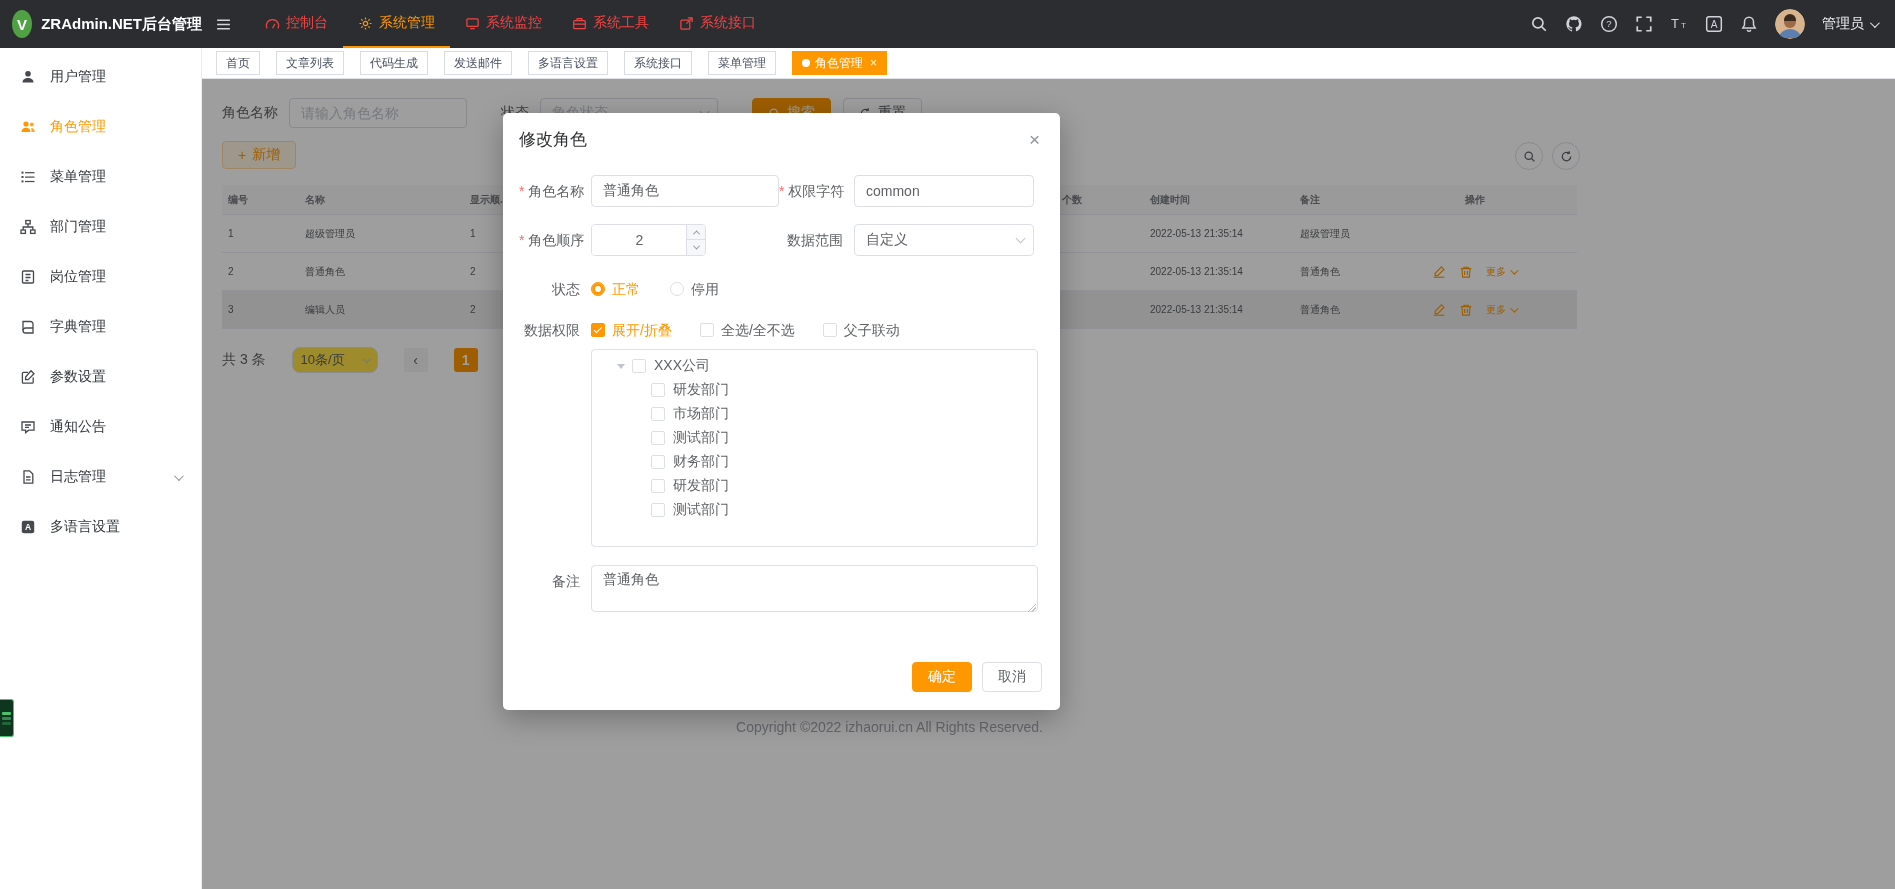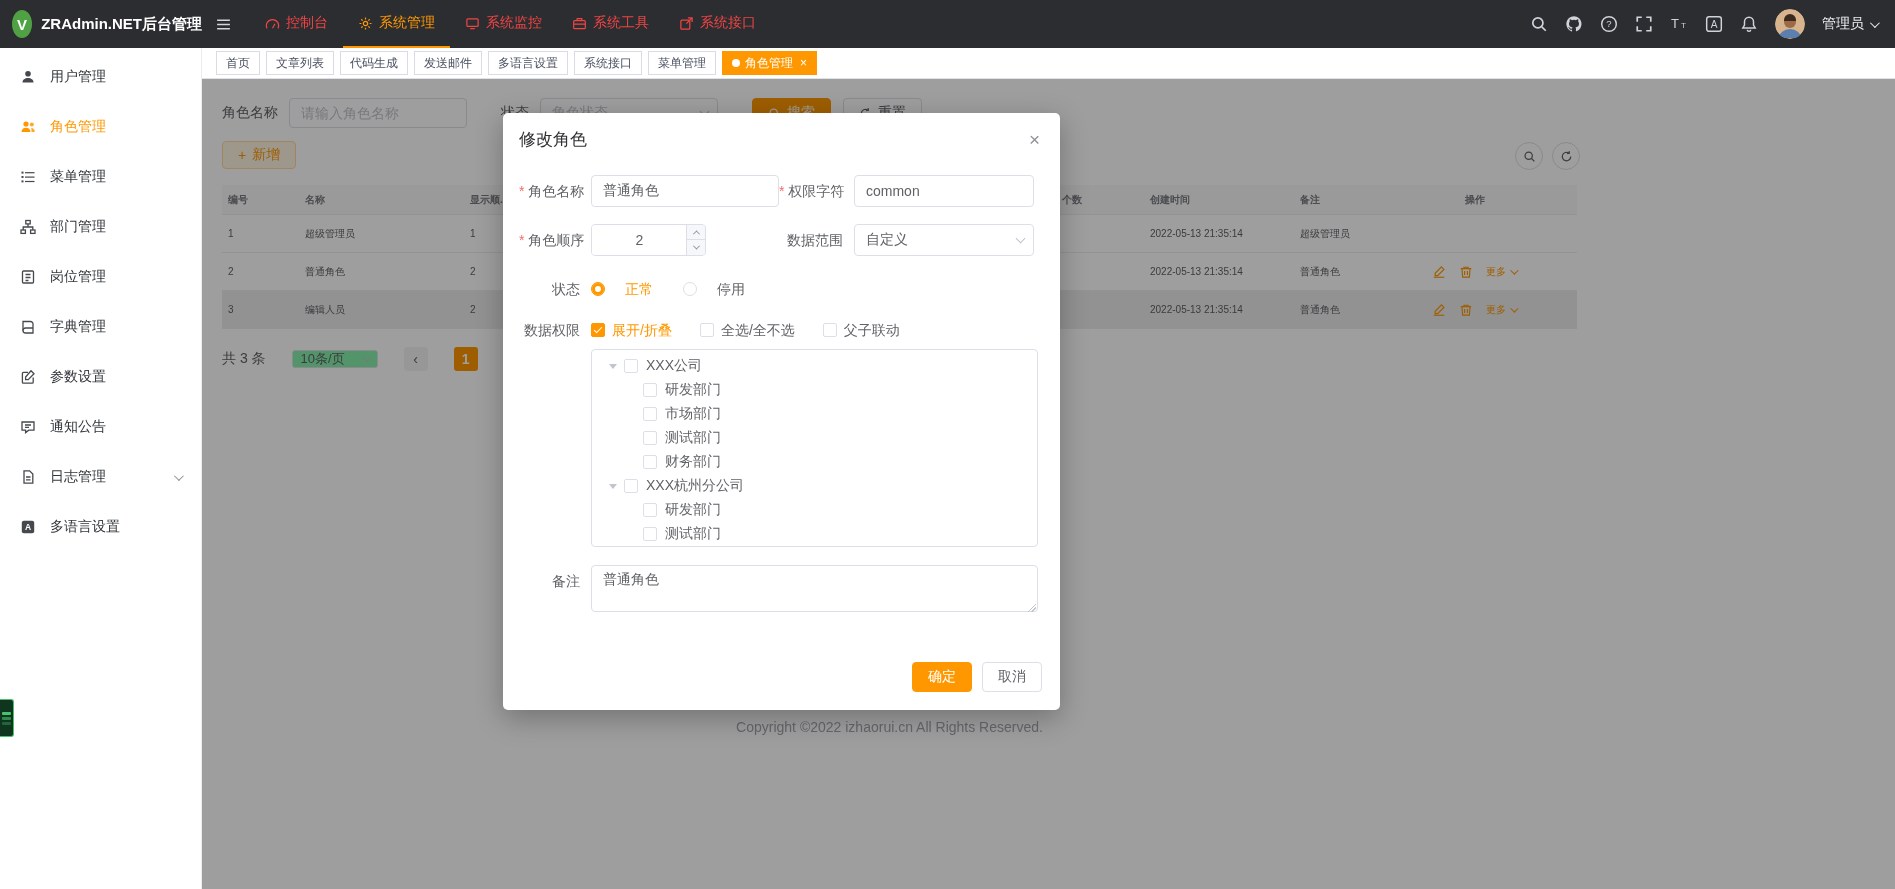--- a/index.html
+++ b/index.html
@@ -26,21 +26,21 @@
 
   
   .sidebar{position:absolute;left:0;top:48px;width:202px;height:841px;background:#fff;border-right:1px solid #ececec;z-index:20;padding-top:4px}
   .side-item{display:flex;align-items:center;gap:14px;height:50px;padding:0 20px;color:#32363b;cursor:pointer}
   .side-item .sicon{width:16px;height:16px;color:#45494e;flex:none}
   .side-item.active{color:#ff9800}
   .side-item.active .sicon{color:#ff9800}
   .side-item .schev{margin-left:auto;color:#909399}
 
   
-  .tabbar{position:absolute;left:202px;top:48px;width:1693px;height:31px;background:#fff;border-bottom:1px solid #dfe3e8;display:flex;align-items:center;gap:6px;padding:0 14px;z-index:20}
+  .tabbar{position:absolute;left:202px;top:48px;width:1693px;height:31px;background:#fff;border-bottom:1px solid #dfe3e8;display:flex;align-items:center;gap:16px;padding:0 14px;z-index:20}
   .tag{height:24px;display:flex;align-items:center;gap:5px;padding:0 9px;border:1px solid #d8dce5;background:#fff;color:#495060;font-size:12px;cursor:pointer;white-space:nowrap}
   .tag.active{background:#ff9800;border-color:#ff9800;color:#fff}
   .tag-dot{width:8px;height:8px;border-radius:50%;background:#fff;flex:none}
   .tag-close{font-size:12px;line-height:1;margin-left:2px}
 
   
   .content{position:absolute;left:202px;top:79px;width:1693px;height:810px;background:#fff;z-index:1}
   .search-row{position:absolute;left:20px;top:18px;display:flex;align-items:center;height:32px}
   .f-lab{color:#606266;margin-right:11px;white-space:nowrap}
   .inp{height:30px;border:1px solid #dcdfe6;border-radius:4px;background:#fff;padding:0 11px;font-size:14px;color:#606266;font-family:inherit;outline:none}
@@ -67,21 +67,21 @@
   .trow.hl{background:#ececec}
   .tc{position:absolute;top:0;display:flex;align-items:center;height:100%;white-space:nowrap}
   .c1{left:6px}.c2{left:83px}.c3{left:248px}.c4{left:840px}.c5{left:928px}.c6{left:1078px}.c7{left:1243px}.c7a{left:1210px}
   .act-wrap{display:flex;align-items:flex-end;gap:13px;color:#ff9800}
   .act-wrap svg{width:14px;height:14px}
   .more-link{display:flex;align-items:center;gap:4px;color:#ff9800;cursor:pointer}
   .more-link .chev{border-color:#ff9800;width:6px;height:6px;transform:rotate(45deg) translateY(-2px)}
 
   
   .pagination{position:absolute;left:20px;top:268px;display:flex;align-items:center;gap:26px;color:#606266}
-  .pg-size{position:relative;display:flex;align-items:center;width:86px;height:18px;border:1px solid #dcdfe6;border-radius:3px;padding:0 8px;font-size:13px;cursor:pointer;background:#86efac}
+  .pg-size{position:relative;display:flex;align-items:center;width:86px;height:26px;border:1px solid #dcdfe6;border-radius:8px;padding:0 8px;font-size:13px;cursor:pointer;background:#fde047}
   .pg-size .sel-chev{position:absolute;right:7px;width:6px;height:6px;border-right:1.3px solid #c0c4cc;border-bottom:1.3px solid #c0c4cc;transform:rotate(45deg);margin-top:-2px}
   .pg-btn{width:24px;height:24px;border:none;border-radius:3px;background:#f4f4f5;color:#606266;font-size:14px;display:flex;align-items:center;justify-content:center;cursor:pointer;font-family:inherit}
   .pg-btn.cur{background:#ff9800;color:#fff;font-weight:bold}
   .pg-jump{white-space:nowrap;color:#606266}
 
   .copyright{position:absolute;left:0;top:640px;width:1375px;text-align:center;color:#a3a6ad;font-size:14px}
 
   
   .dim{position:absolute;left:202px;top:79px;width:1693px;height:810px;background:rgba(0,0,0,.38);z-index:30}
   .modal{position:absolute;left:503px;top:113px;width:557px;height:597px;background:#fff;border-radius:5px;box-shadow:0 8px 28px rgba(0,0,0,.28);z-index:40}
@@ -99,35 +99,35 @@
   
   .num-wrap{position:relative;width:115px;height:32px;border:1px solid #dcdfe6;border-radius:4px;background:#fff;overflow:hidden}
   .num-inp{width:95px;height:30px;border:none;outline:none;text-align:center;font-size:14px;color:#606266;font-family:inherit}
   .spin{position:absolute;right:0;top:0;width:19px;height:30px;border-left:1px solid #dcdfe6}
   .spin-btn{height:15px;background:#f5f7fa;display:flex;align-items:center;justify-content:center;cursor:pointer}
   .spin-btn.up{border-bottom:1px solid #dcdfe6}
   .spin-chev{width:5px;height:5px;border-right:1.2px solid #909399;border-bottom:1.2px solid #909399}
   .spin-btn.up .spin-chev{transform:rotate(-135deg) translate(-1px,-1px)}
   .spin-btn.dn .spin-chev{transform:rotate(45deg) translate(-1px,-1px)}
   
-  .radio{display:flex;align-items:center;gap:20px;margin-right:30px;cursor:pointer;line-height:32px}
+  .radio{display:flex;align-items:center;gap:7px;margin-right:30px;cursor:pointer;line-height:32px}
   .r-dot{width:14px;height:14px;border-radius:50%;border:1px solid #dcdfe6;background:#fff;flex:none}
   .radio.checked .r-dot{background:#ff9800;border-color:#ff9800;box-shadow:inset 0 0 0 3px #ff9800,inset 0 0 0 8px #fff;position:relative}
   .radio.checked .r-dot::after{content:"";position:absolute;left:4px;top:4px;width:4px;height:4px;border-radius:50%;background:#fff}
   .radio.checked .r-lab{color:#ff9800}
   .r-lab{color:#606266}
   
   .check{display:flex;align-items:center;gap:7px;margin-right:28px;cursor:pointer;line-height:26px}
   .cbox{width:14px;height:14px;border:1px solid #dcdfe6;border-radius:2px;background:#fff;flex:none;position:relative}
   .check.checked .cbox{background:#ff9800;border-color:#ff9800}
   .check.checked .cbox::after{content:"";position:absolute;left:4px;top:1px;width:3px;height:7px;border-right:1.4px solid #fff;border-bottom:1.4px solid #fff;transform:rotate(45deg)}
   .check.checked .c-lab{color:#ff9800}
   .c-lab{color:#606266}
   
-  .tree-box{width:447px;height:198px;border:1px solid #dcdfe6;border-radius:4px;padding:4px 8px;overflow:hidden;margin-bottom:15px}
+  .tree-box{width:447px;height:198px;border:1px solid #dcdfe6;border-radius:4px;padding:4px 16px;overflow:hidden;margin-bottom:15px}
   .tnode{display:flex;align-items:center;height:24px;cursor:pointer;color:#606266}
   .tnode.parent{padding-left:9px}
   .tnode.child{padding-left:43px}
   .tcaret{width:0;height:0;border-left:4.5px solid transparent;border-right:4.5px solid transparent;border-top:5.5px solid #c0c4cc;margin-right:7px}
   .tnode .cbox{margin-right:8px}
   
   .tarea{width:447px;height:47px;border:1px solid #dcdfe6;border-radius:4px;padding:5px 11px;font-size:14px;color:#606266;font-family:inherit;resize:none;outline:none;position:relative}
   .tarea-wrap{position:relative;width:447px}
   .resize-grip{position:absolute;right:2px;bottom:3px;width:9px;height:9px;background:
     linear-gradient(135deg,transparent 0 50%,#c0c4cc 50% 57%,transparent 57% 72%,#c0c4cc 72% 79%,transparent 79%);pointer-events:none}
@@ -608,25 +608,20 @@
               <span>市场部门</span>
             </div>
             <div class="tnode child">
               <span class="cbox"></span>
               <span>测试部门</span>
             </div>
             <div class="tnode child">
               <span class="cbox"></span>
               <span>财务部门</span>
             </div>
-            <div class="tnode parent">
-              <span class="tcaret"></span>
-              <span class="cbox"></span>
-              <span>XXX杭州分公司</span>
-            </div>
             <div class="tnode child">
               <span class="cbox"></span>
               <span>研发部门</span>
             </div>
             <div class="tnode child">
               <span class="cbox"></span>
               <span>测试部门</span>
             </div>
           </div>
         </div>

